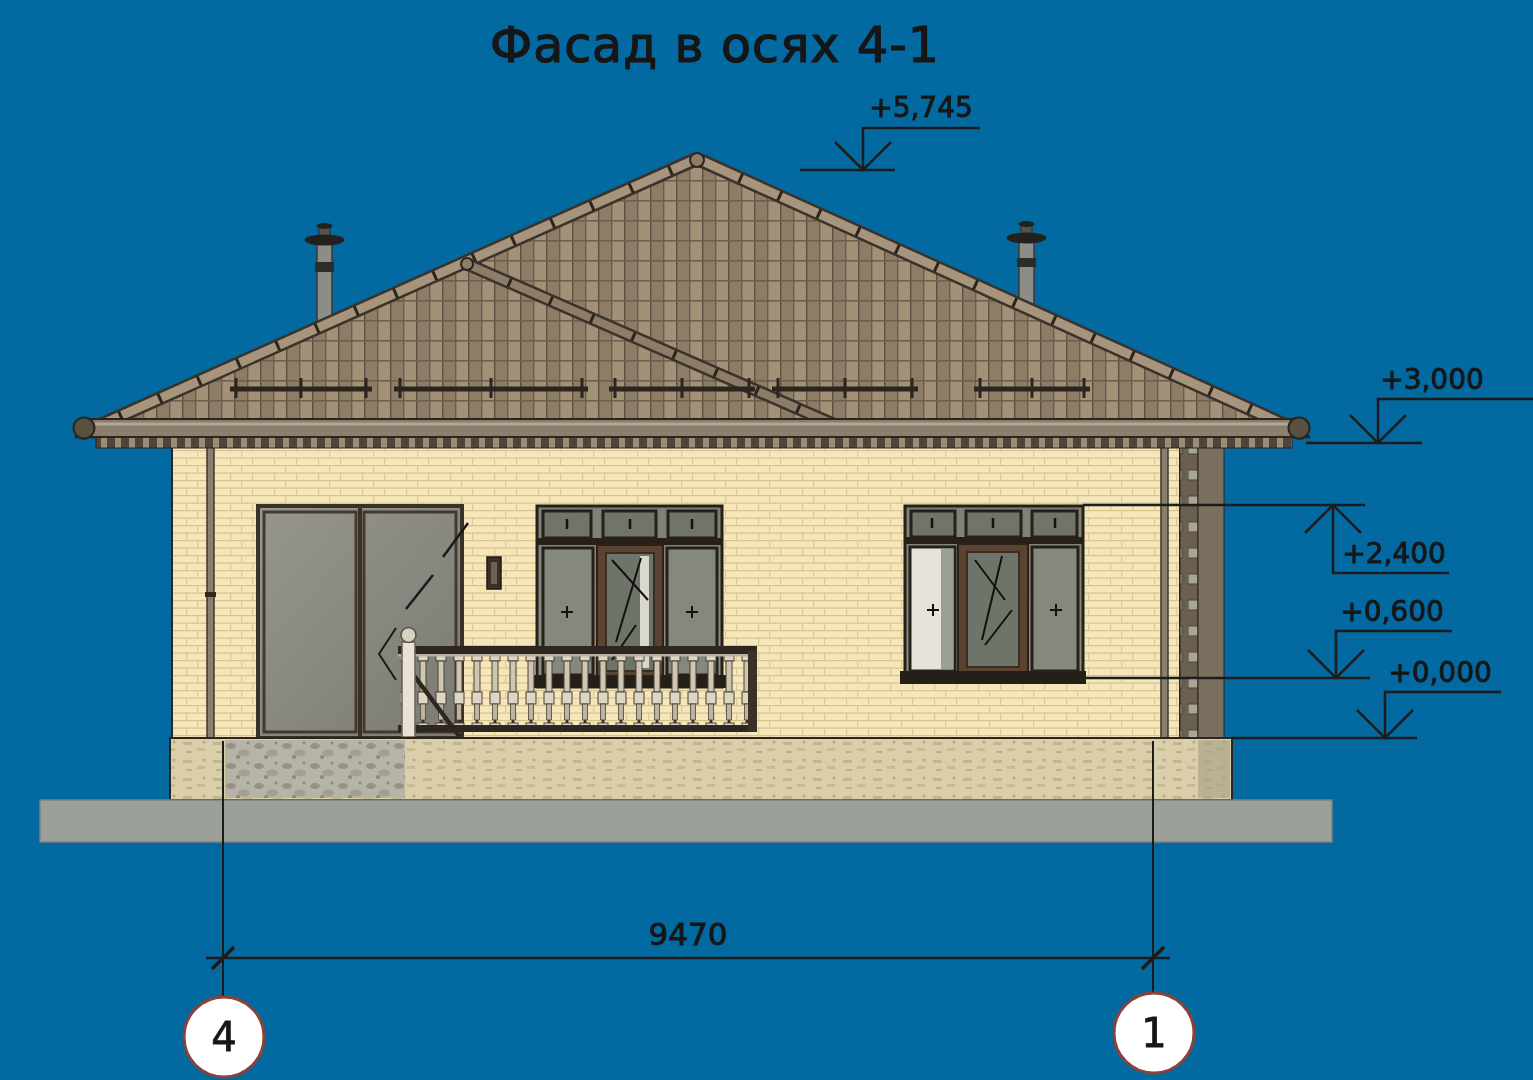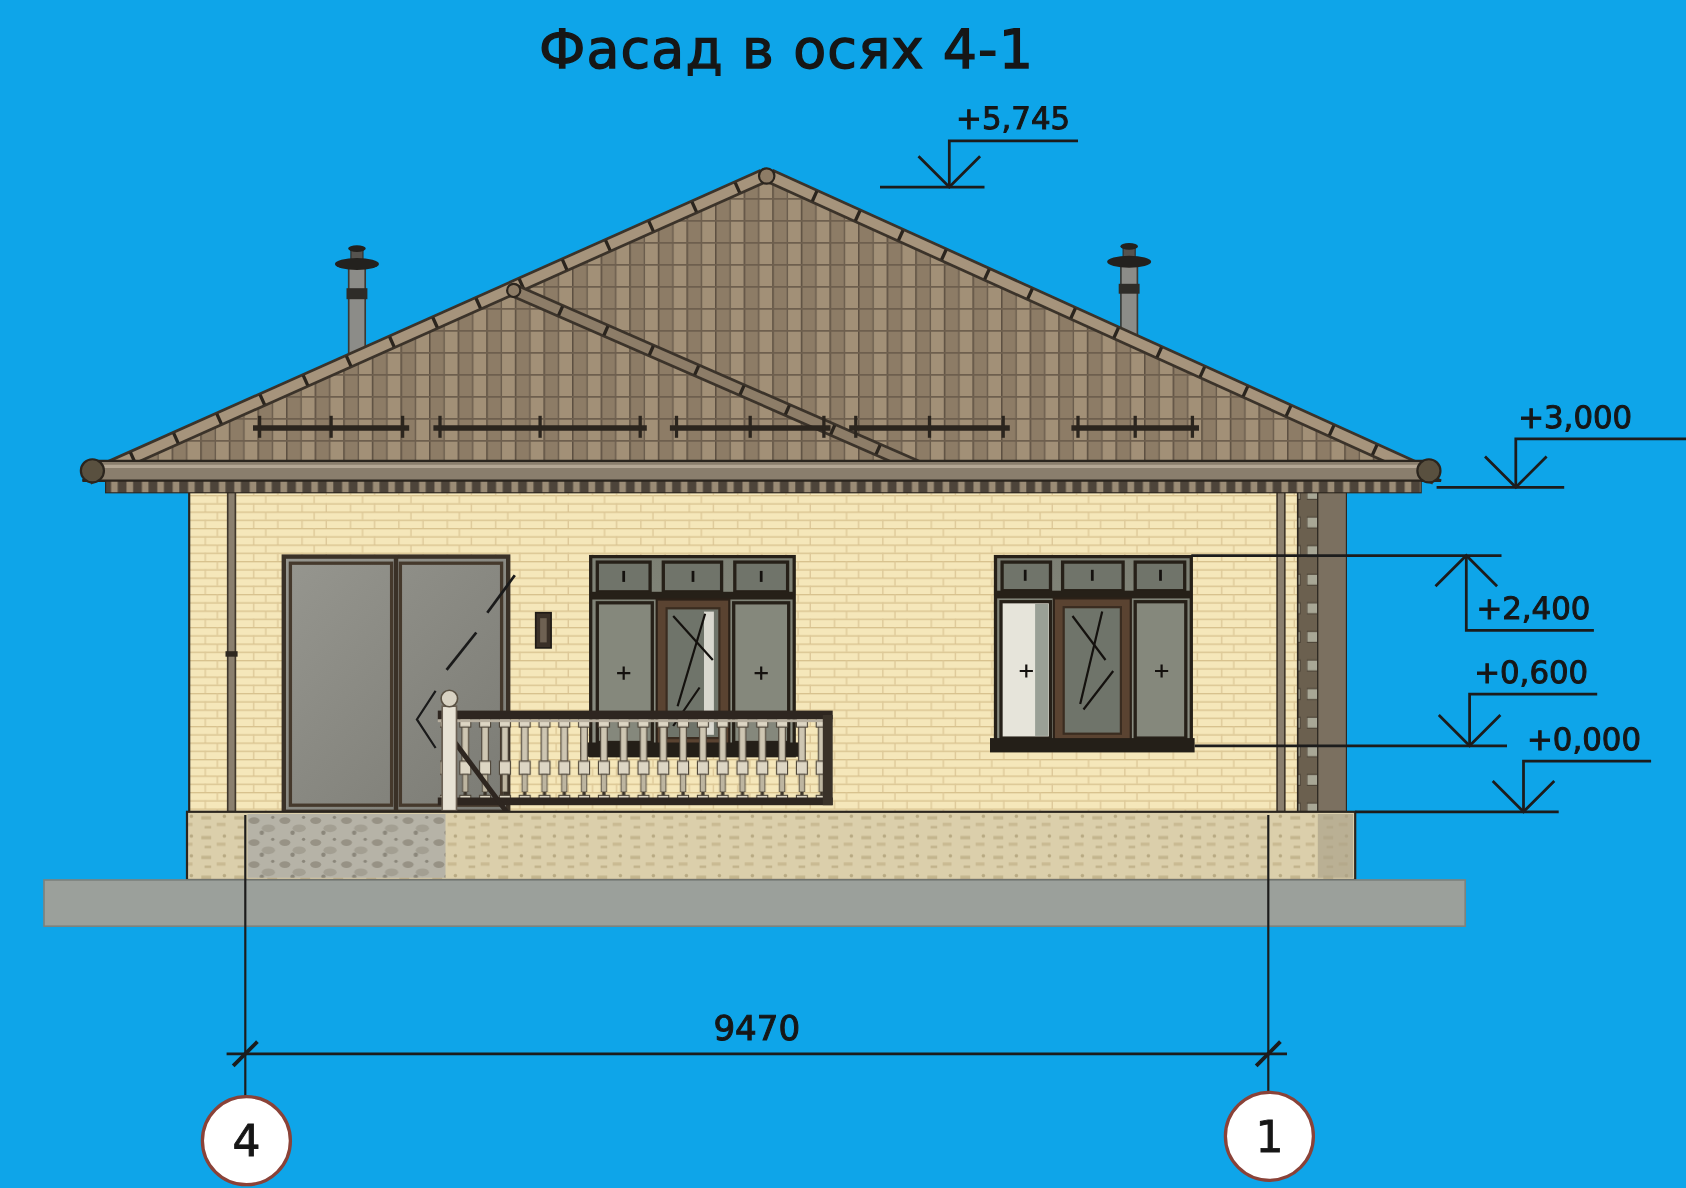--- a/index.html
+++ b/index.html
@@ -1,18 +1,18 @@
 <!DOCTYPE html>
 <html><head>
 <meta charset="utf-8">
 <style>
   html,body{margin:0;padding:0;background:#ffffff;}
   .canvas{
     position:relative;width:1533px;height:1080px;
-    background:#0ea5e9;overflow:hidden;
+    background:#0369a1;overflow:hidden;
     font-family:"DejaVu Sans", sans-serif;
   }
   svg{position:absolute;left:0;top:0;}
   text{fill:#161616;}
   .t-title{font-size:49px;letter-spacing:1px;stroke:#161616;stroke-width:1.2;paint-order:stroke;}
   .t-mark{font-size:28px;stroke:#161616;stroke-width:0.9;paint-order:stroke;}
   .t-dim{font-size:31px;stroke:#161616;stroke-width:0.9;paint-order:stroke;}
   .t-axis{font-size:40px;stroke:#161616;stroke-width:0.8;paint-order:stroke;}
   .ink{stroke:#1c1c1c;stroke-width:2.5;fill:none;}
   .ink-thin{stroke:#1c1c1c;stroke-width:2;fill:none;}

